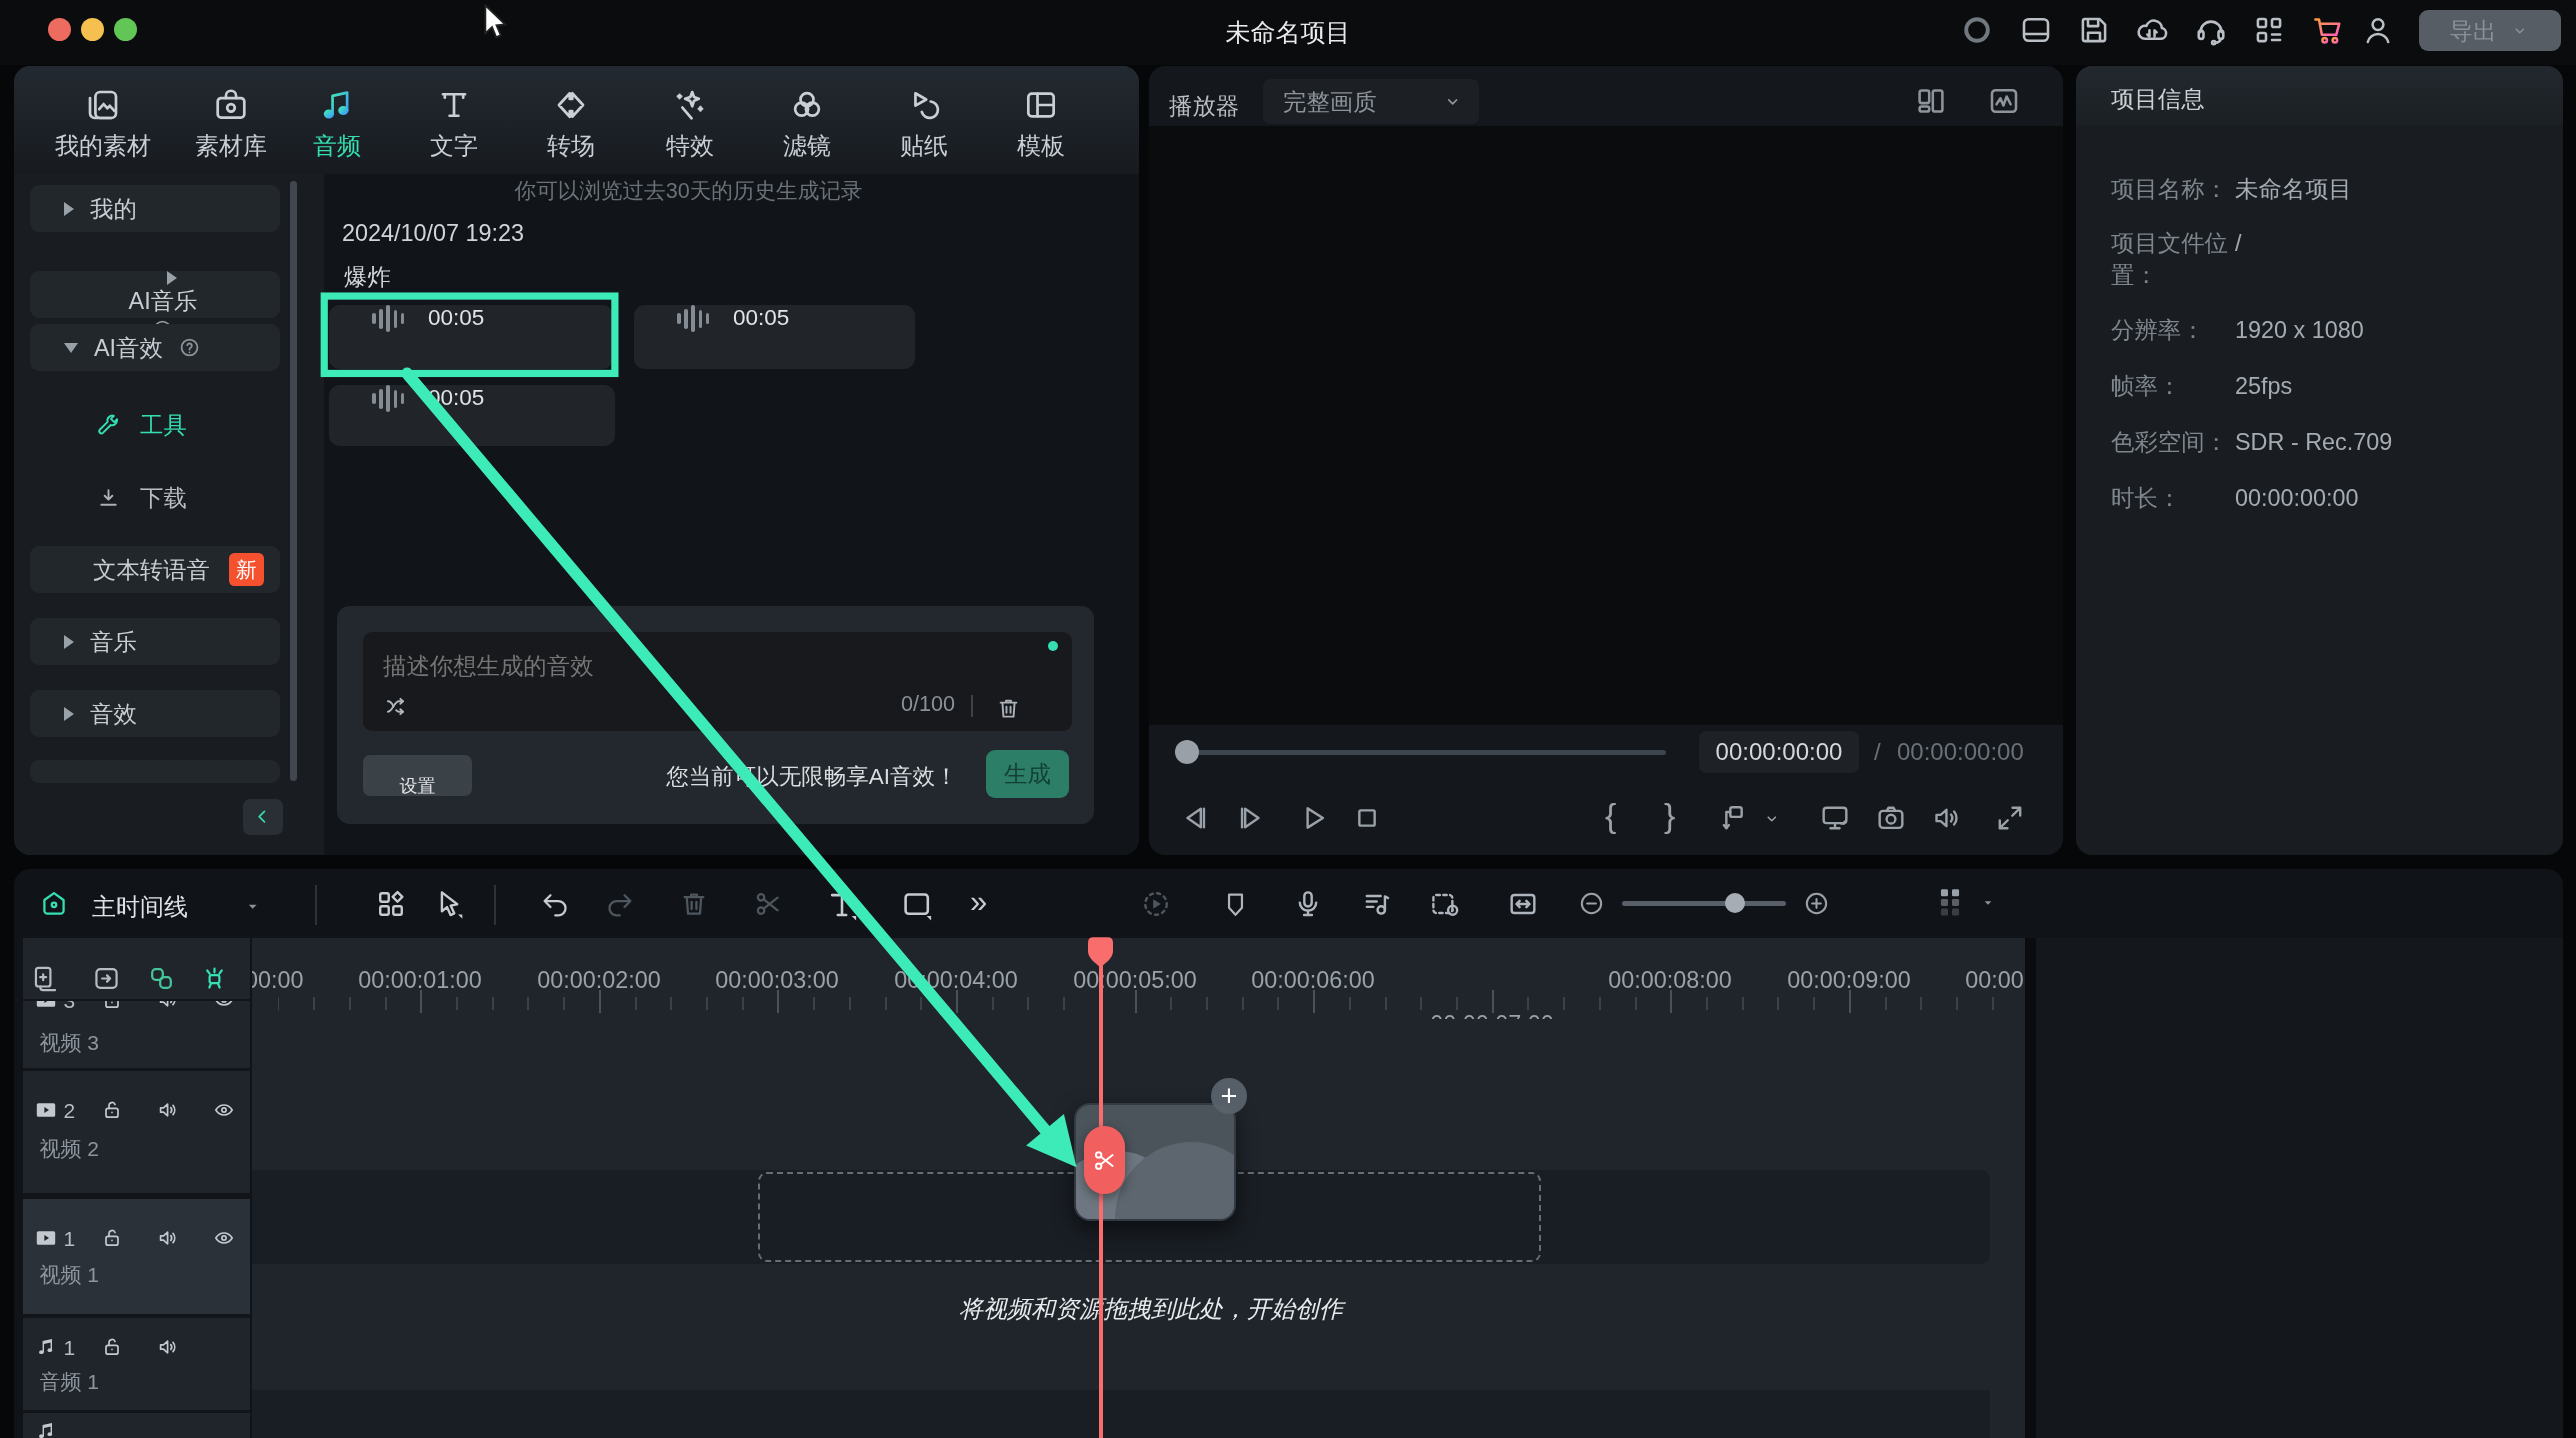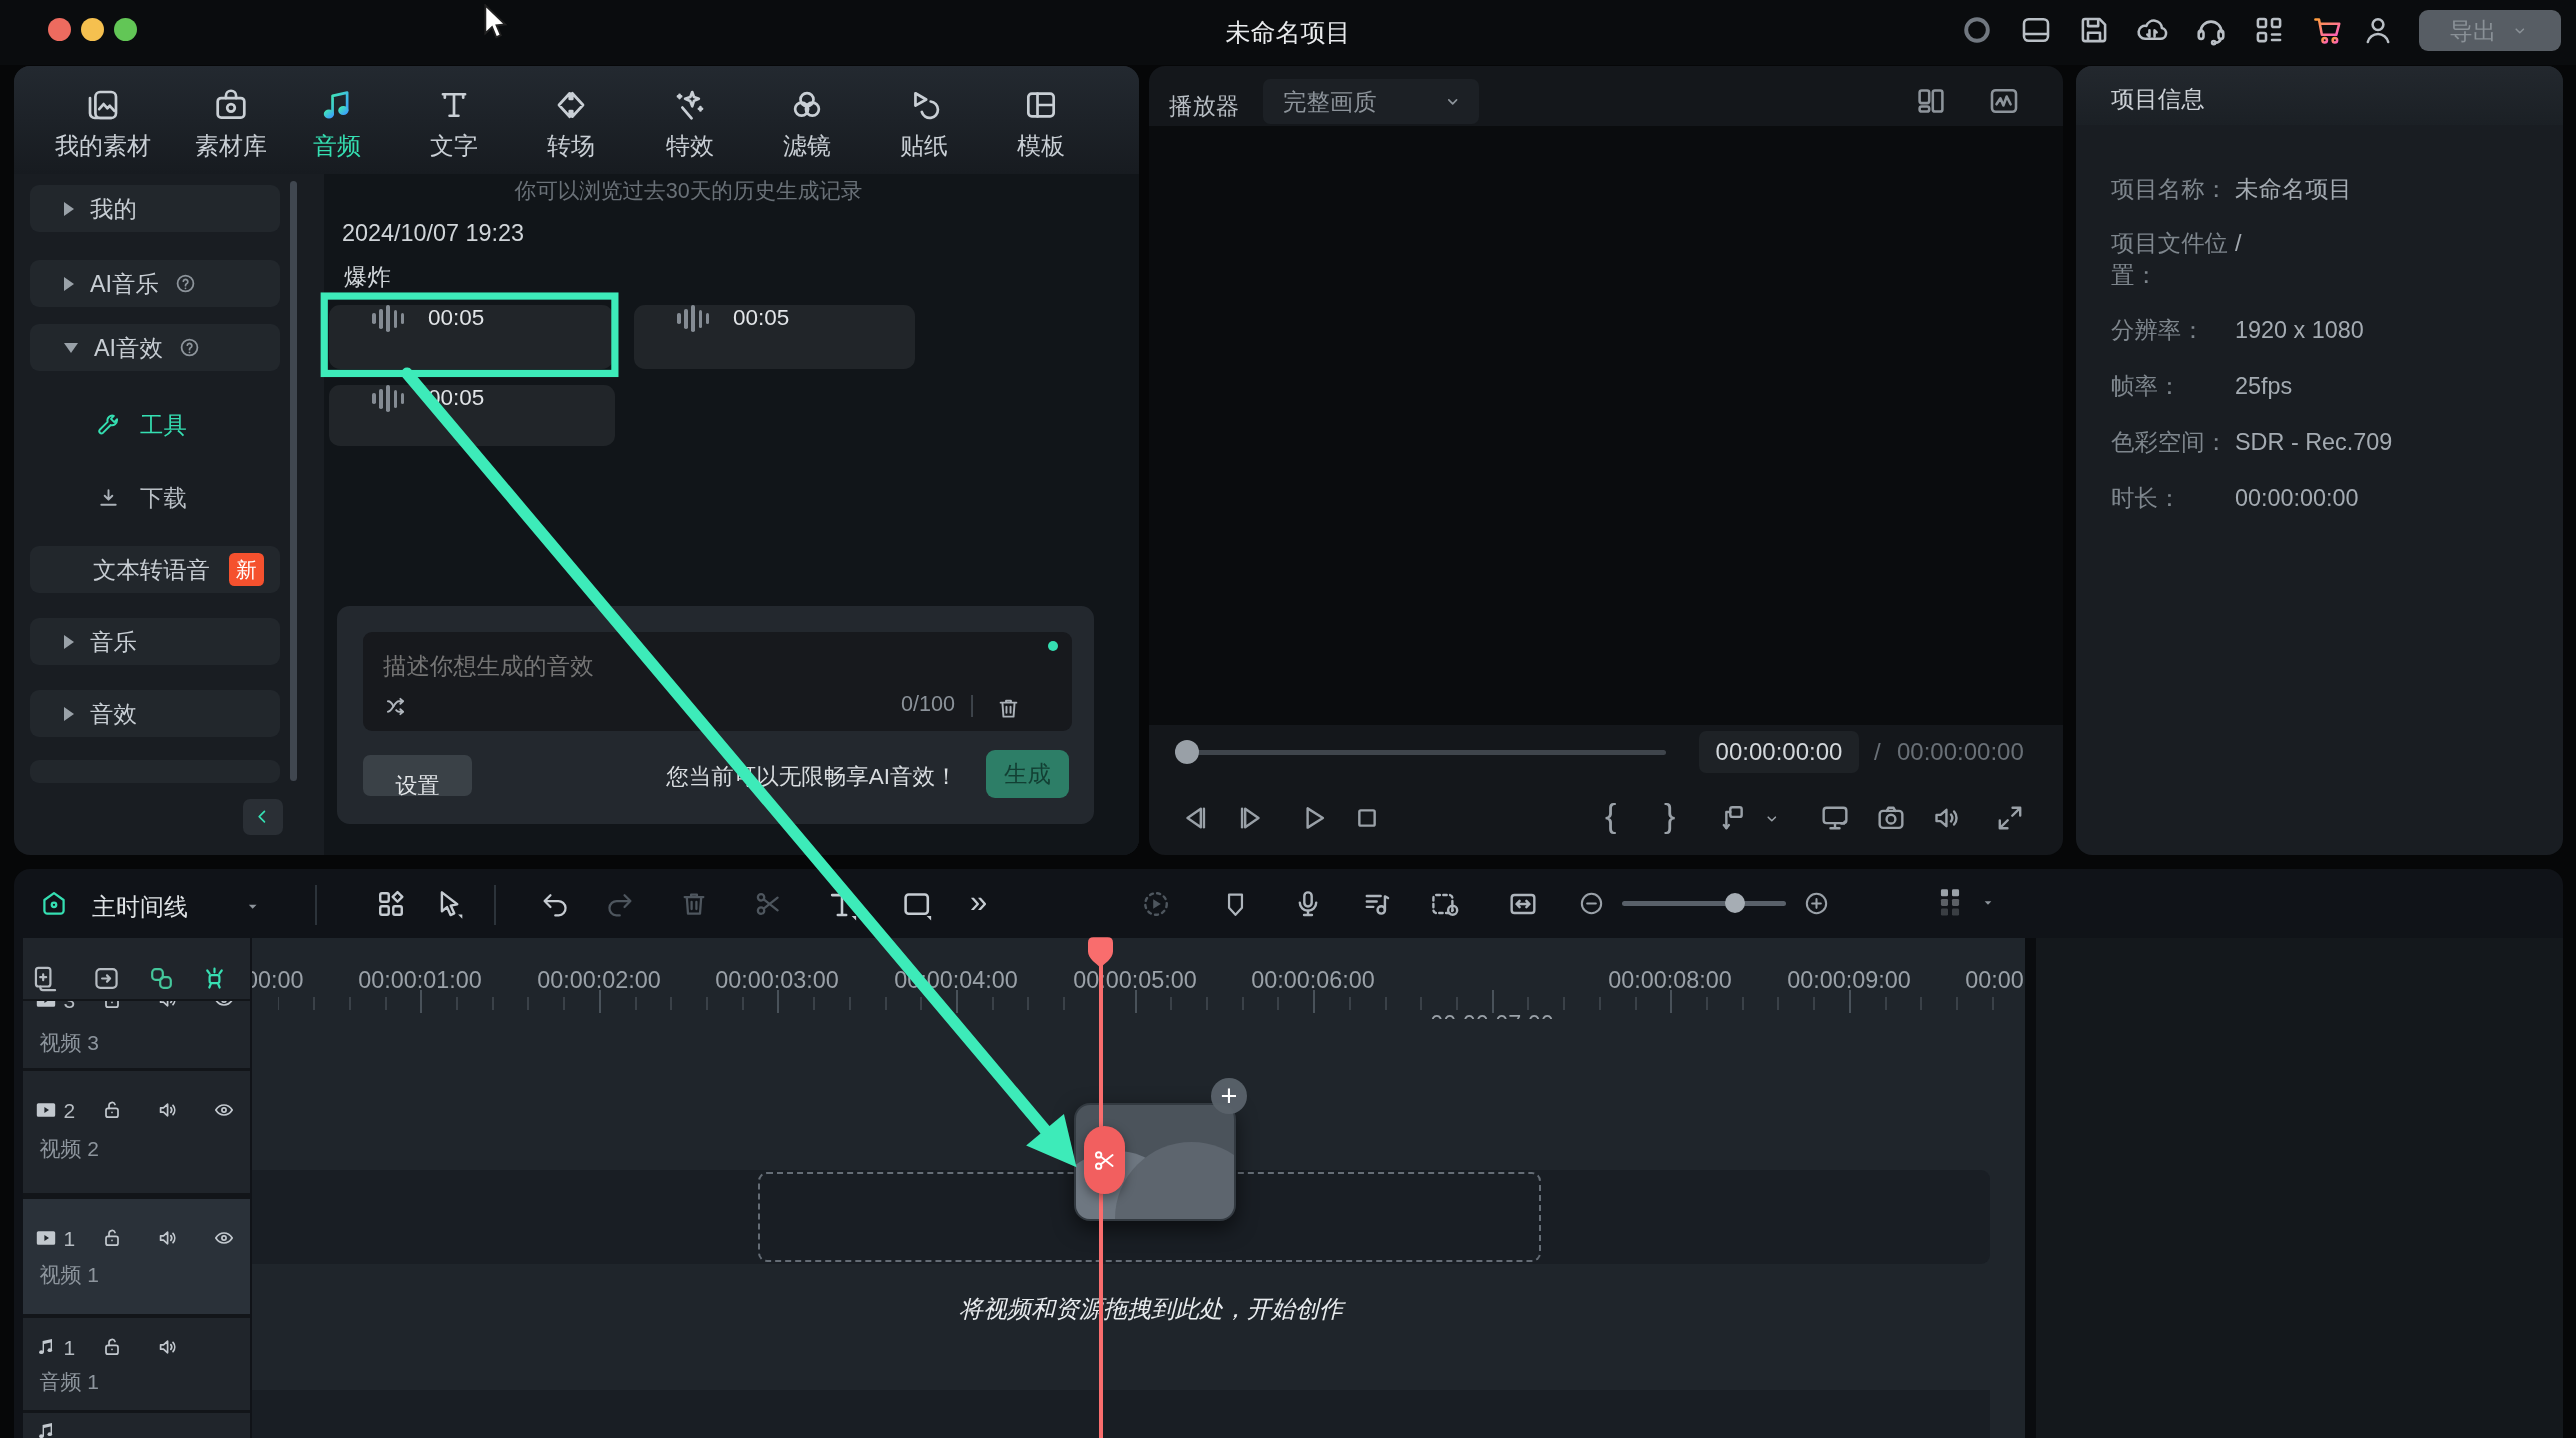--- a/index.html
+++ b/index.html
@@ -228,21 +228,21 @@
         </span>
                <span class="tlab">模板</span>
       </div>
     </div>
 
   <div id="sidebar">
       <div class="sbitem box" style="top: 185px; height: 47px;">
         <span class="caret right"></span>
         <span style="margin-left:16px;">我的</span>
       </div>
-      <div class="sbitem box" style="top: 260px; height: 47px;">
+      <div class="sbitem box" style="top: 271px; height: 47px; flex-direction: column;">
         <span class="caret right"></span>
         <span style="margin-left:16px;">AI音乐</span>
         <span class="helpic ic">
           <svg viewBox="0 0 24 24" fill="none" stroke="currentColor" stroke-width="1.7" stroke-linecap="round" stroke-linejoin="round">
             <circle cx="12" cy="12" r="7.6"></circle>
             <path d="M9.9 9.8a2.2 2.2 0 1 1 3.1 2.5c-.8.4-1 .9-1 1.8"></path>
             <path d="M12 16.6v.01"></path>
           </svg>
         </span>
       </div>
@@ -348,21 +348,21 @@
       <span style="position:absolute;right:97px;bottom:12.6px;font-size:23.4px;color:#3f464d;">|</span>
       <span class="ic" style="position:absolute;right:50px;bottom:9px;width:27px;height:27px;color:#aab1b8;">
           <svg viewBox="0 0 24 24" fill="none" stroke="currentColor" stroke-width="1.7" stroke-linecap="round" stroke-linejoin="round">
             <path d="M5 6.8h14M9.8 6.8V5h4.4v1.8M6.6 6.8l.9 12.4h9l.9-12.4"></path>
             <path d="M10.2 10.4v5.4M13.8 10.4v5.4"></path>
           </svg>
         </span>
       <span style="position:absolute;right:14.4px;top:9px;width:10px;height:10px;border-radius:50%;background:#35dfb2;"></span>
     </div>
     <div class="abs" style="left:26px;top:149px;width:109px;height:41px;border-radius:7.2px;background:#3a4147;display:flex;align-items:center;justify-content:center;">
-      <span style="font-size:22px;color:#e2e5e8;margin-top:20px;">设置</span>
+      <span style="font-size:18px;color:#e2e5e8;margin-top:20px;">设置</span>
     </div>
     <div class="abs" style="left:288px;top:155px;width:374px;text-align:center;font-size:22.5px;color:#d9dde0;">您当前可以无限畅享AI音效！</div>
     <div class="abs" style="left:649px;top:144px;width:83px;height:48px;border-radius:9px;background:#2d7e67;display:flex;align-items:center;justify-content:center;">
       <span style="font-size:23.4px;color:#123f33;">生成</span>
     </div>
   </div>
 
   <div class="panel" style="left:1149px;top:66px;width:914px;height:789px;background:#14171b;"></div>
   <div class="abs" style="left:1169px;top:90px;font-size:23.4px;color:#b9bfc5;">播放器</div>
   <div class="abs" style="left:1263px;top:79px;width:216px;height:45px;border-radius:7.2px;background:#1c2025;display:flex;align-items:center;">

